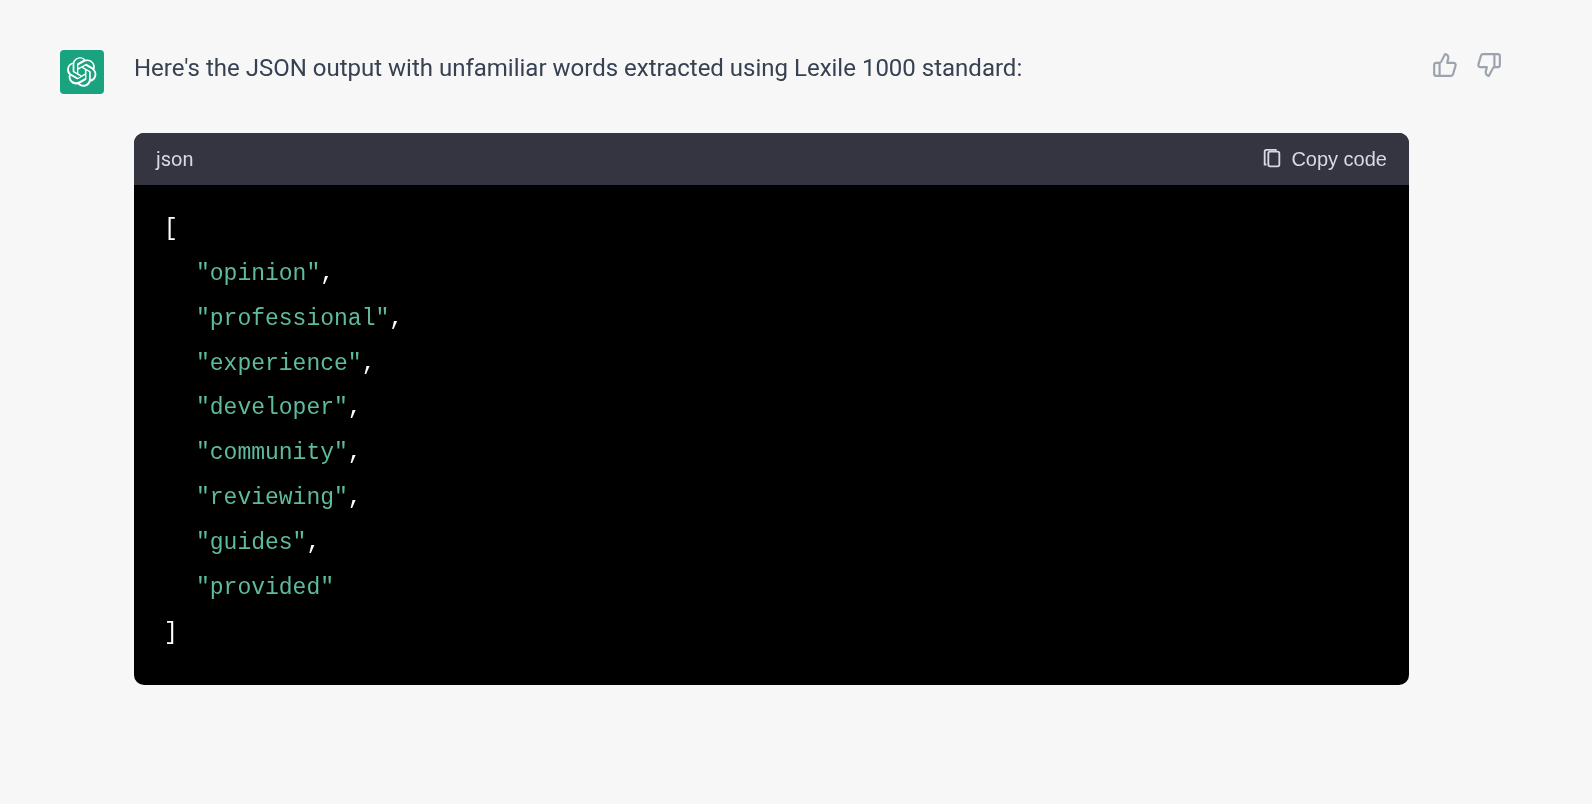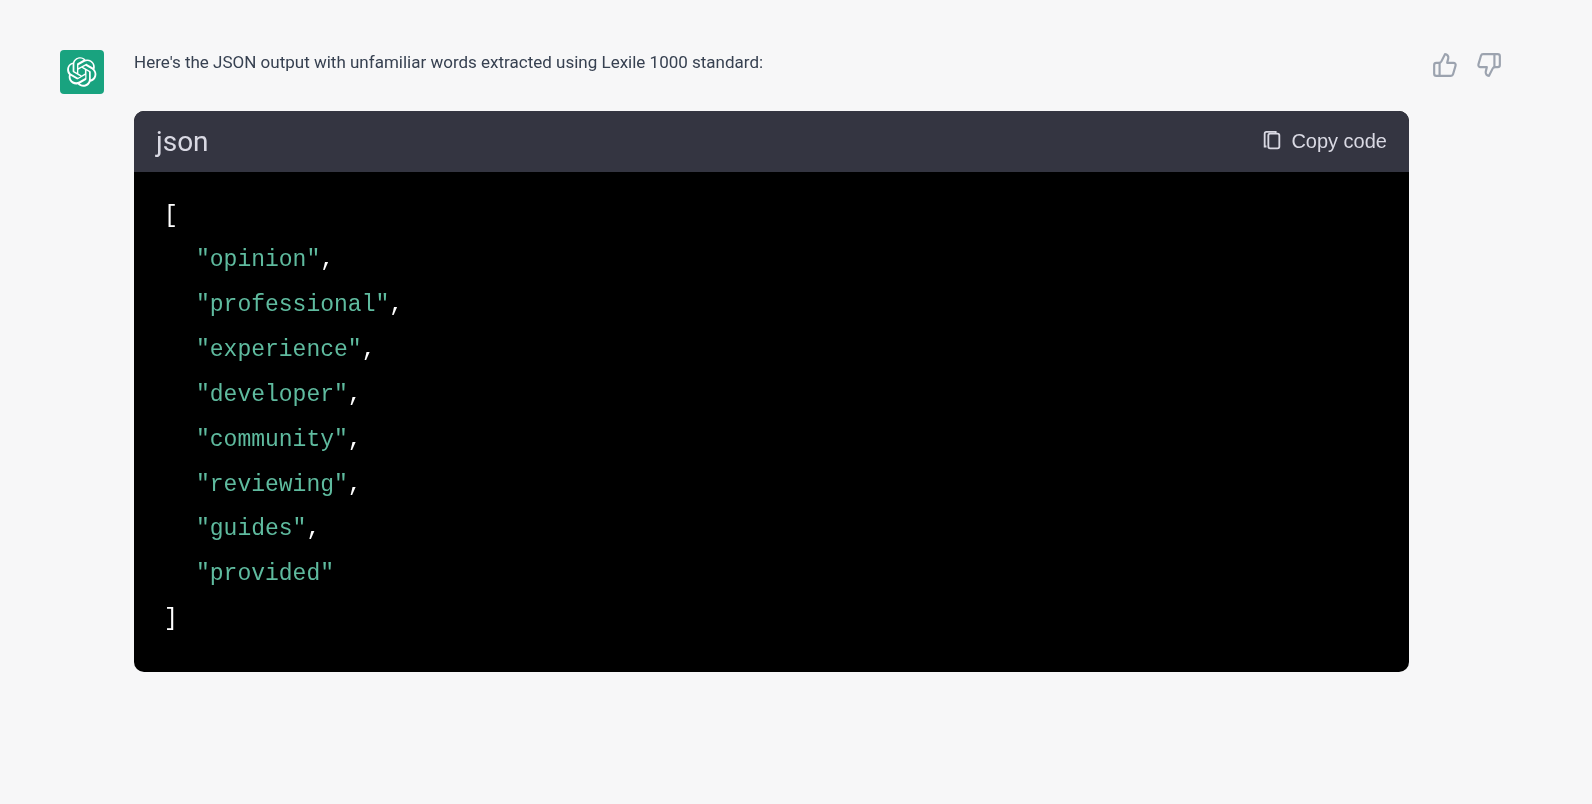--- a/index.html
+++ b/index.html
@@ -32,41 +32,41 @@
     }
     .avatar svg {
       width: 30px;
       height: 30px;
     }
     .message-content {
       flex: 1;
       min-width: 0;
     }
     .intro-text {
-      font-size: 17px;
+      font-size: 24px;
       color: #374151;
       line-height: 1.5;
-      margin-bottom: 35px;
+      margin-bottom: 47px;
     }
     .code-block {
       background: #000000;
       border-radius: 10px;
       overflow: hidden;
       width: 1275px;
     }
     .code-header {
       background: #343541;
       padding: 14px 22px;
       display: flex;
       justify-content: space-between;
       align-items: center;
     }
     .code-lang {
       color: #d9d9e3;
-      font-size: 28px;
+      font-size: 20px;
     }
     .copy-button {
       display: flex;
       align-items: center;
       gap: 8px;
       color: #d9d9e3;
       font-size: 20px;
       cursor: pointer;
       background: none;
       border: none;

